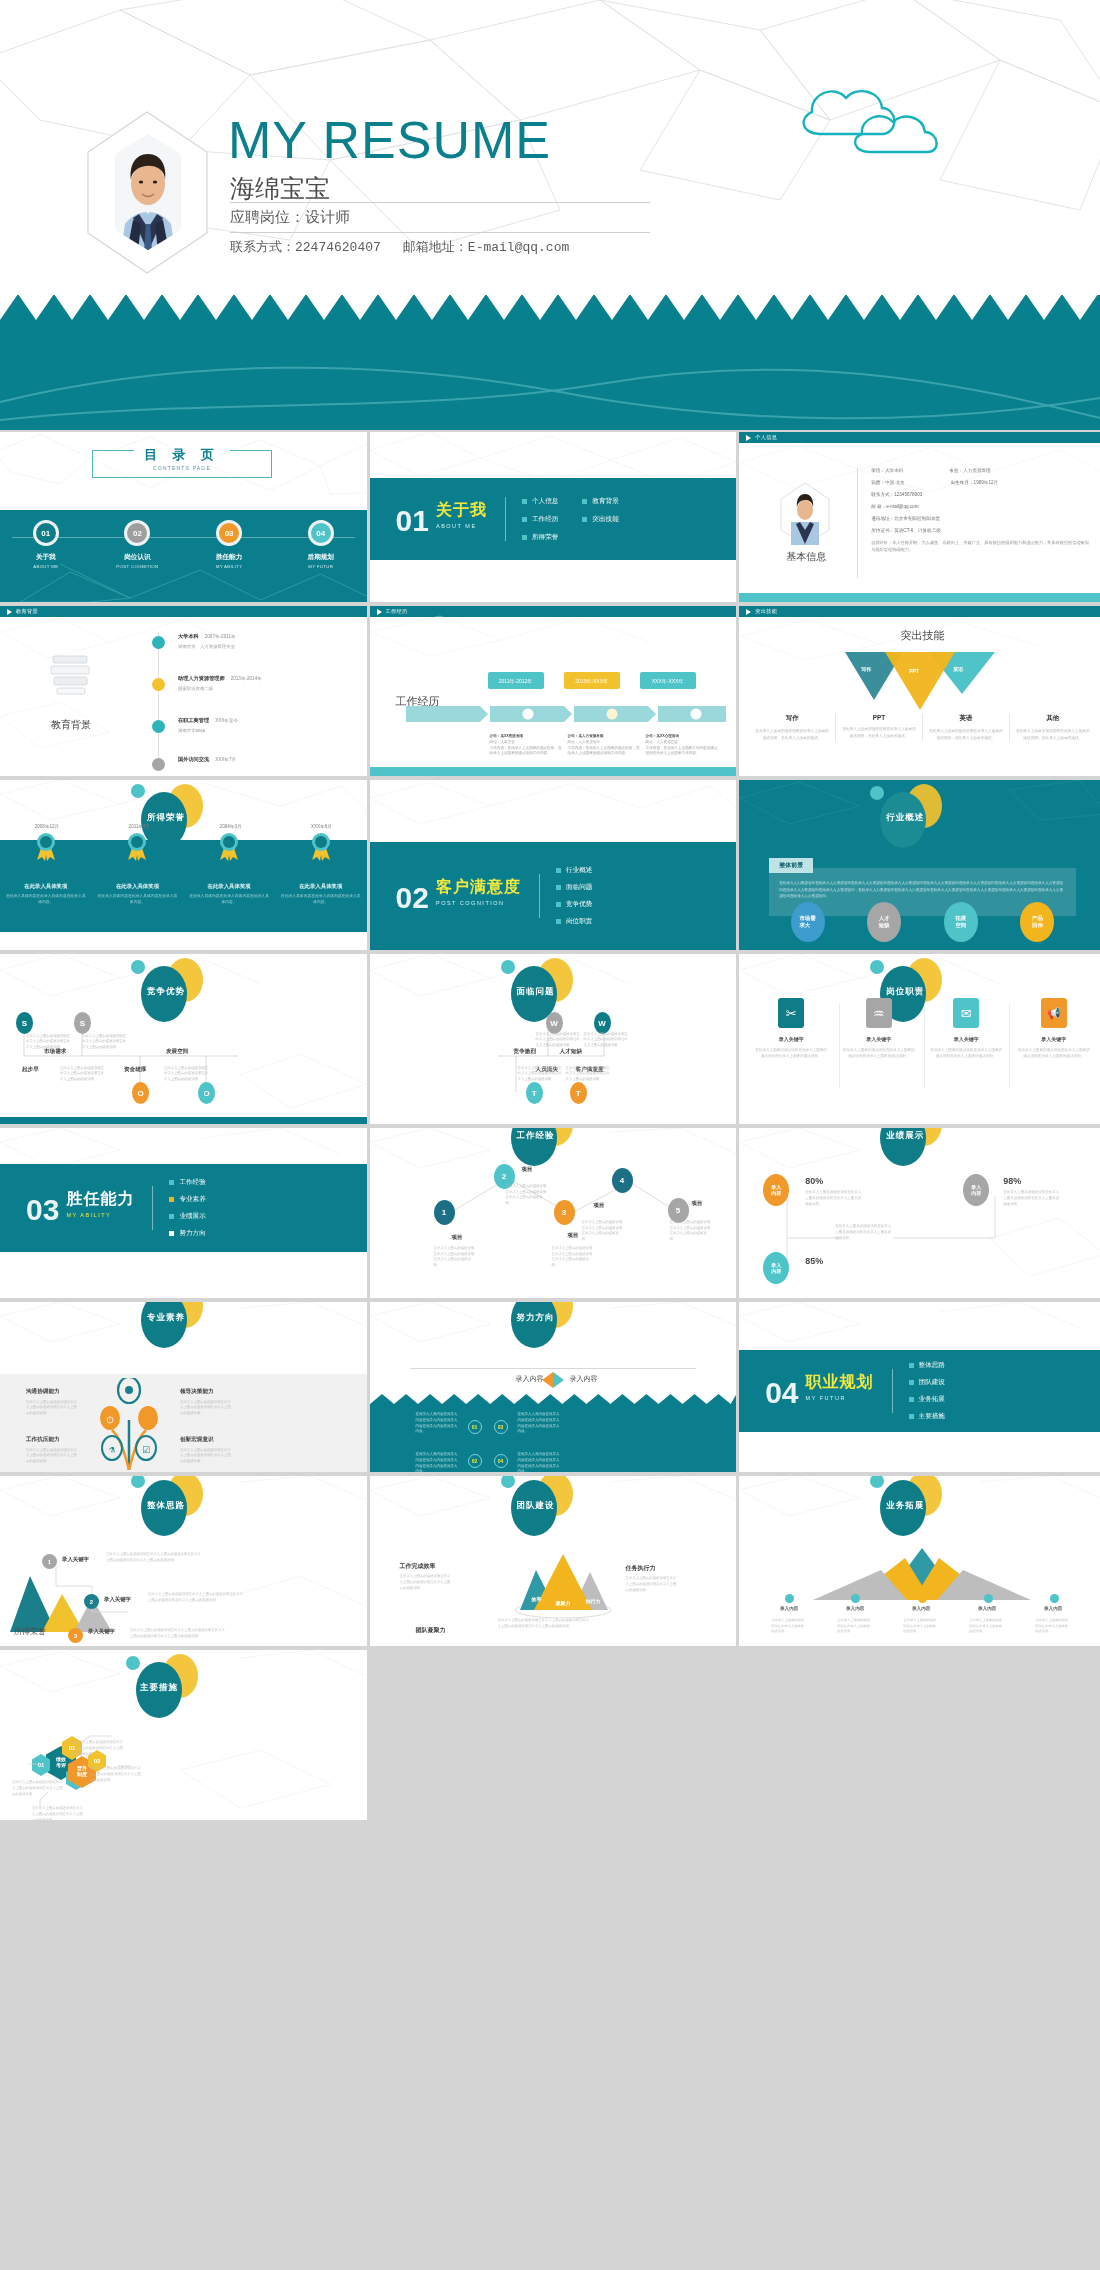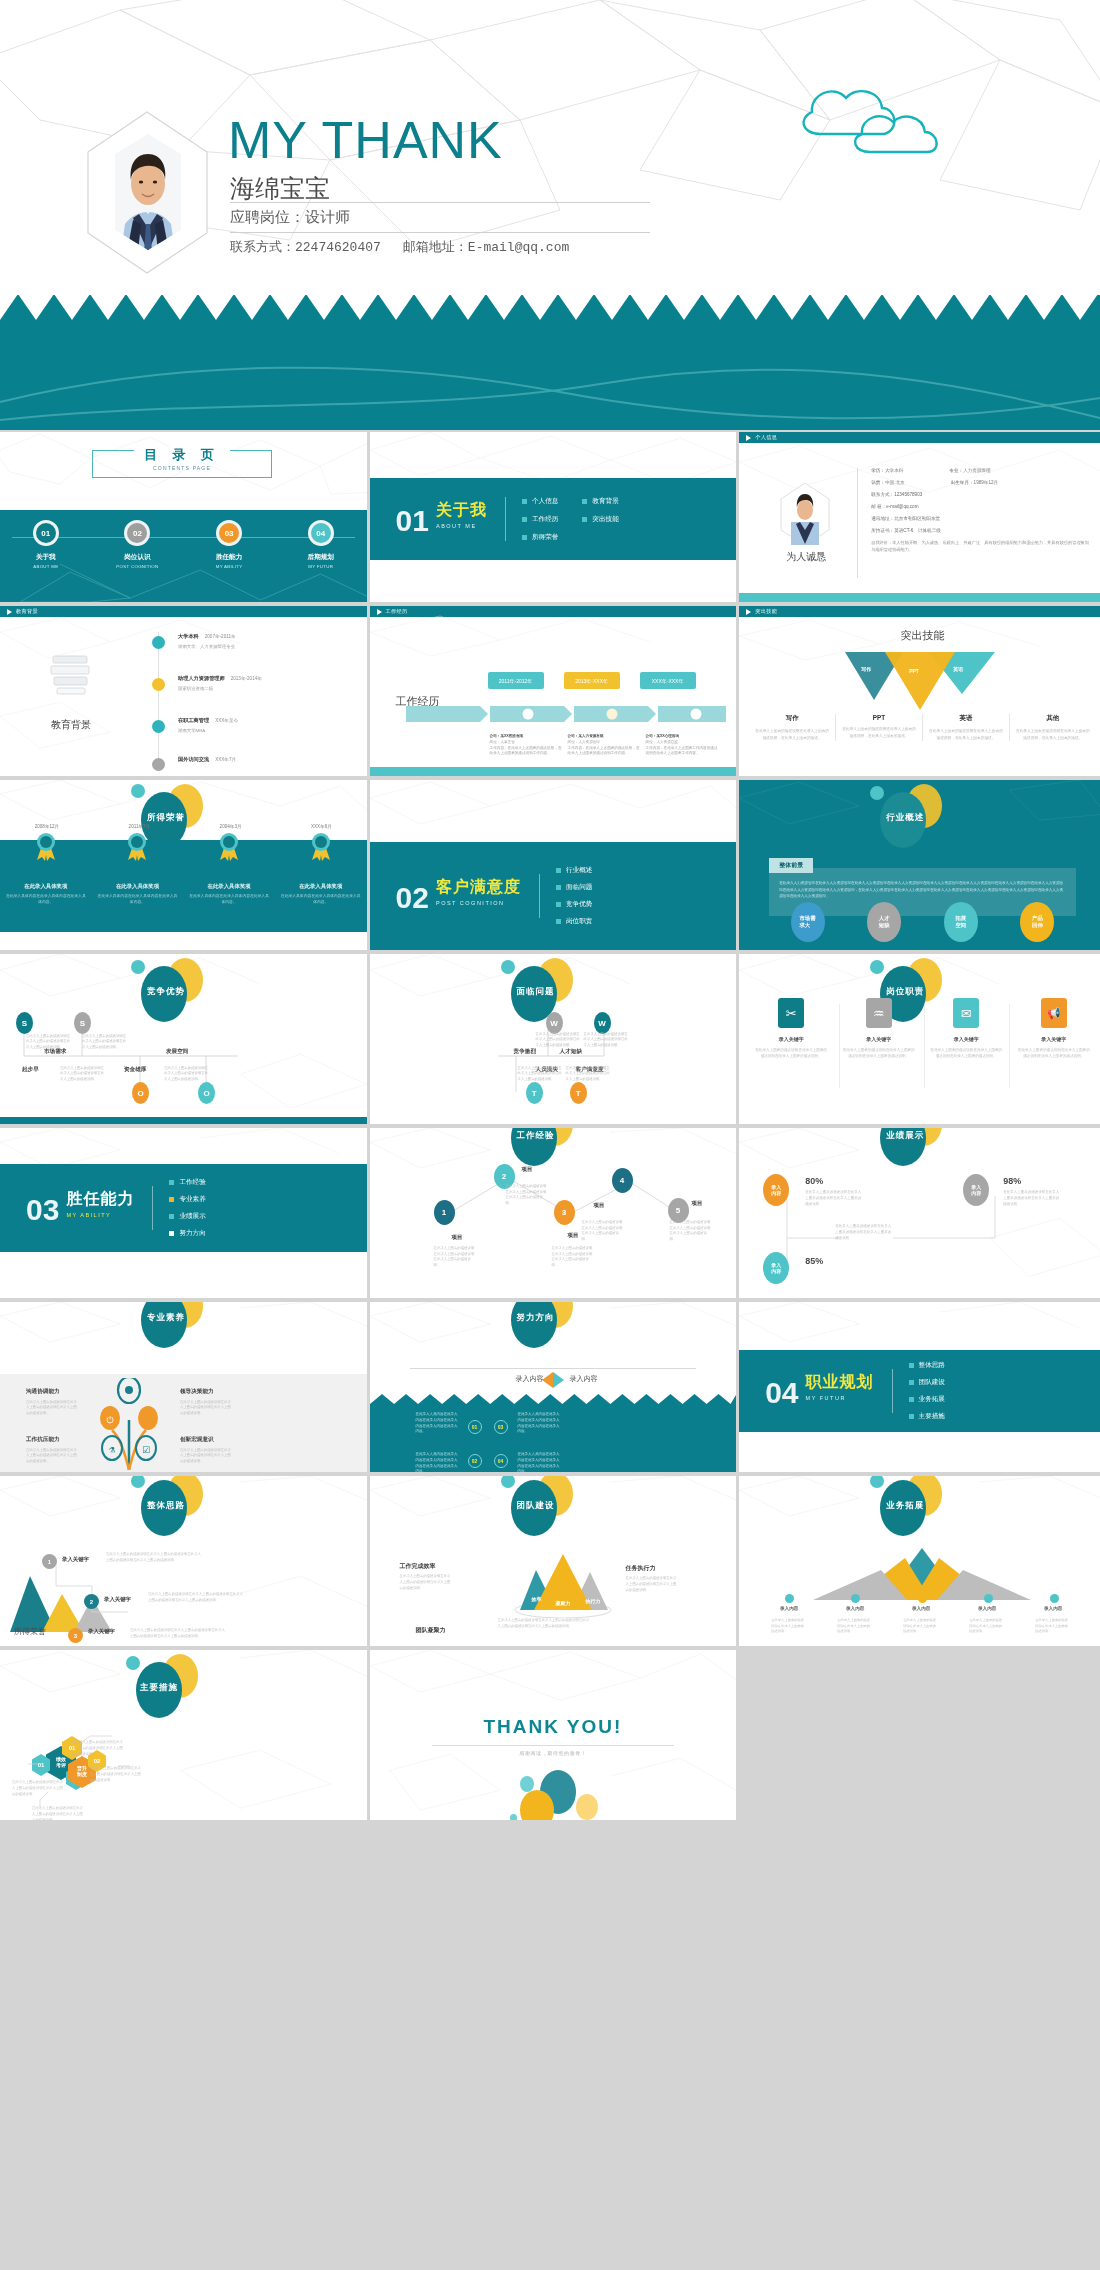--- a/index.html
+++ b/index.html
@@ -300,21 +300,21 @@
         <ellipse cx="35" cy="52" rx="17" ry="21" fill="#e8b78f"></ellipse>
         <path d="M18 48 C18 30 52 28 52 48 C54 34 48 22 35 22 C22 22 16 34 18 48 Z" fill="#2b2118"></path>
         <ellipse cx="28" cy="50" rx="2.2" ry="1.6" fill="#2b2118"></ellipse>
         <ellipse cx="42" cy="50" rx="2.2" ry="1.6" fill="#2b2118"></ellipse>
         <path d="M29 62 Q35 67 41 62" stroke="#b5755a" stroke-width="1.6" fill="none"></path>
         <path d="M27 72 L35 82 L43 72 L35 78 Z" fill="#f2f5f8"></path>
       </g>
     </svg>
   </div>
 
-  <div class="title-main">MY THANK</div>
+  <div class="title-main">MY RESUME</div>
   <div class="name-cn">海绵宝宝</div>
   <div class="rule1"></div>
   <div class="job-line">应聘岗位：设计师</div>
   <div class="rule2"></div>
   <div class="contact-line">
     <span>联系方式：22474620407</span><span class="gap"></span><span>邮箱地址：E-mail@qq.com</span>
   </div>
 </div>
 
 <div class="band">
@@ -437,21 +437,21 @@
     </svg>
     <svg class="pi-hex" viewBox="0 0 52 64">
       <polygon points="26,1 50,17 50,48 26,63 2,48 2,17" fill="#fff" stroke="#dcdcdc" stroke-width=".9"></polygon>
       <g>
         <rect x="12" y="40" width="28" height="23" fill="#a9c6e2"></rect>
         <path d="M17 42 L26 62 L35 42 L31 40 L26 48 L21 40Z" fill="#2c3550"></path>
         <ellipse cx="26" cy="28" rx="8" ry="10" fill="#e8b78f"></ellipse>
         <path d="M18 26 C18 16 34 15 34 26 C35 18 32 12 26 12 C20 12 17 18 18 26Z" fill="#2b2118"></path>
       </g>
     </svg>
-    <div class="pi-cap">为人诚恳</div>
+    <div class="pi-cap">基本信息</div>
     <div class="pi-div"></div>
     <div class="pi-rows">
       <div class="pi-r pi-r2">
         <span><span class="k">学历：</span><span class="v">大学本科</span></span>
         <span><span class="k">专业：</span><span class="v">人力资源管理</span></span>
       </div>
       <div class="pi-r pi-r2">
         <span><span class="k">籍贯：</span><span class="v">中国.北京</span></span>
         <span><span class="k">出生年月：</span><span class="v">1989年12月</span></span>
       </div>
@@ -1190,34 +1190,15 @@
           <path d="M18 44 L8 44"></path>
           <path d="M28 72 L20 80 L20 88"></path>
       </g>
     </svg>
     <div class="mm-p" style="left:72px;top:90px">在此录入上图表的描述说明在此录入上图表的描述说明在此录入上图表的描述说明。</div>
     <div class="mm-p" style="left:90px;top:116px">在此录入上图表的描述说明在此录入上图表的描述说明在此录入上图表的描述说明。</div>
     <div class="mm-p" style="left:12px;top:130px">在此录入上图表的描述说明在此录入上图表的描述说明在此录入上图表的描述说明。</div>
     <div class="mm-p" style="left:32px;top:156px">在此录入上图表的描述说明在此录入上图表的描述说明在此录入上图表的描述说明。</div>
   </div>
 
-  <div class="slide">
-    <svg class="poly-bg" viewBox="0 0 366 170" preserveAspectRatio="none">
-      <g stroke="#eaeaea" stroke-width=".8" fill="none">
-        <path d="M0 16 L60 0 L120 24 L50 42Z"></path>
-          <path d="M120 24 L200 2 L270 28 L190 50Z"></path>
-          <path d="M270 28 L330 4 L366 30"></path>
-        <path d="M20 120 L80 104 L130 140 L50 160Z"></path>
-          <path d="M240 126 L310 108 L366 140"></path>
-      </g>
-    </svg>
-    <div class="ty-t">THANK  YOU!</div>
-    <div class="ty-rule"></div>
-    <div class="ty-s">感谢阅读，期待您的垂青！</div>
-    <div class="ty-bub" style="left:170px;top:120px;width:36px;height:44px;background:#2f8f9c"></div>
-    <div class="ty-bub" style="left:150px;top:140px;width:34px;height:40px;background:#f2b51e"></div>
-    <div class="ty-bub" style="left:206px;top:144px;width:22px;height:26px;background:#fbd77a"></div>
-    <div class="ty-bub" style="left:150px;top:126px;width:14px;height:16px;background:#6fd0d6"></div>
-    <div class="ty-bub" style="left:140px;top:164px;width:7px;height:8px;background:#6fd0d6"></div>
-  </div>
 
   <div class="slide empty"></div>
 </div>
 
 </body></html>

